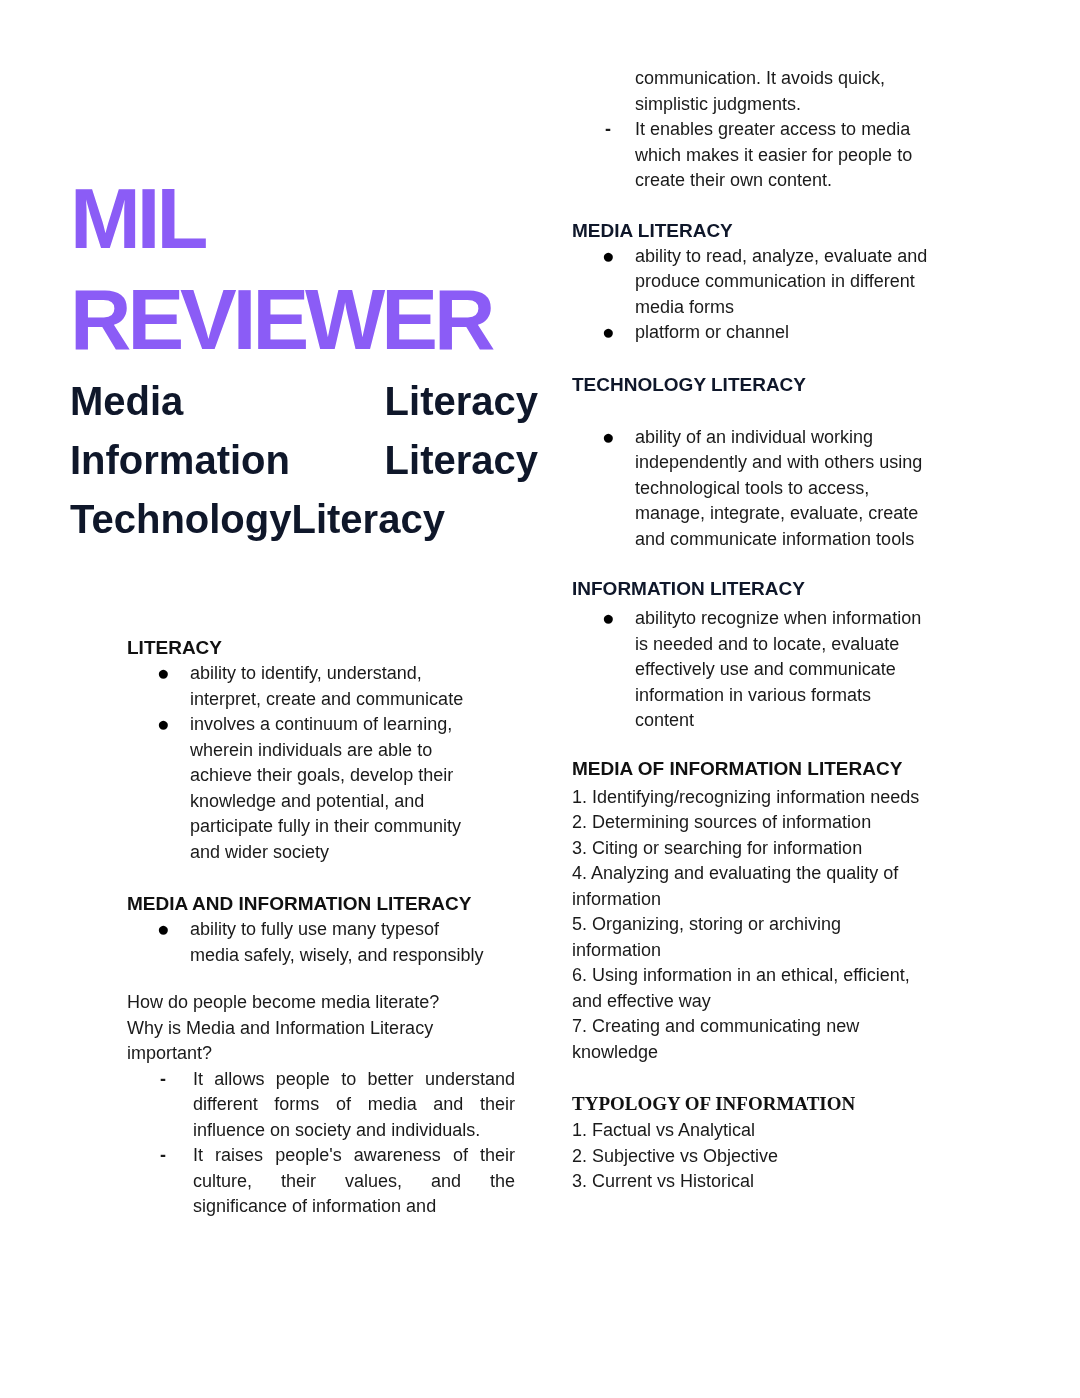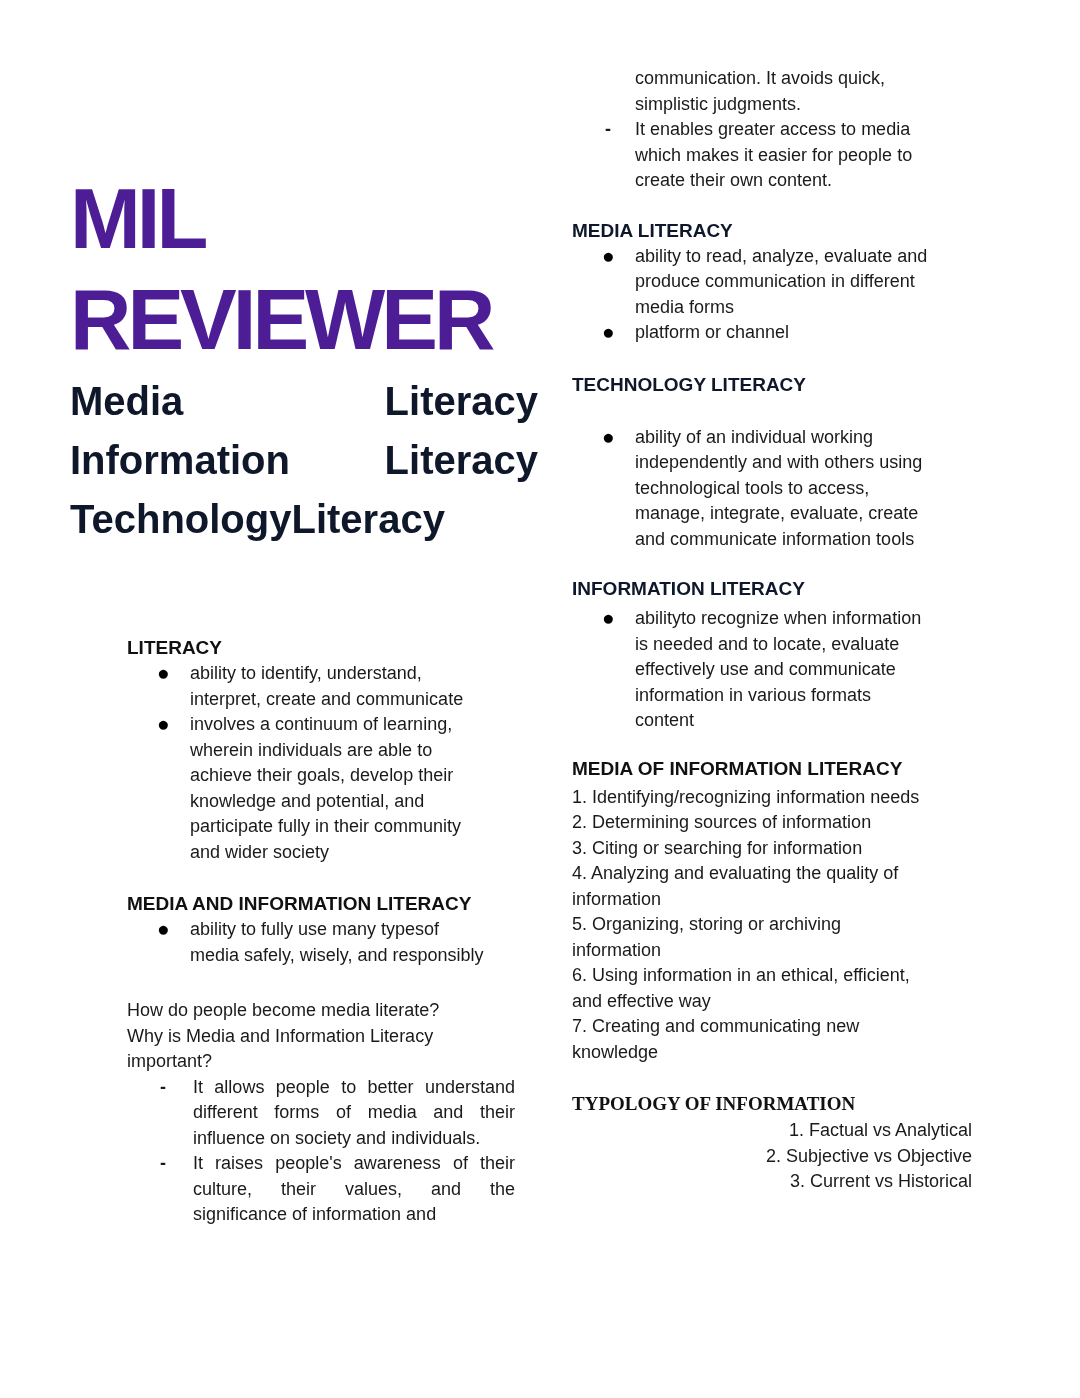--- a/index.html
+++ b/index.html
@@ -14,21 +14,21 @@
 
   
   .col-left  { position: absolute; left: 70px;  top: 0; width: 472px; }
   .col-right { position: absolute; left: 572px; top: 0; width: 400px; }
 
   
   .doc-title {
     margin-top: 168px;
     font-size: 85px; line-height: 101px;
     font-weight: bold; letter-spacing: -4px;
-    color: #4c1d95;
+    color: #8b5cf6;
     white-space: pre-line;
   }
   .doc-subtitle { margin-top: 2px; width: 468px; color: #0f172a; }
   .sub-line {
     display: flex; justify-content: space-between;
     font-size: 40px; line-height: 59px; font-weight: bold;
   }
   .sub-line.last { justify-content: flex-start; }
 
   
@@ -48,33 +48,33 @@
   .d-text-justify { display: block; width: 322px; text-align: justify; }
   .d-text { display: block; white-space: pre-line; }
 
   .para { font-size: 18px; line-height: 25.5px; white-space: pre-line; }
   .cont-para { padding-left: 63px; }
   .num-item { font-size: 18px; line-height: 25.5px; white-space: pre-line; }
 
   
   .h-literacy { margin-top: 86px; }
   .h-mail     { margin-top: 26px; }
-  .q-para     { margin-top: 30px; }
+  .q-para     { margin-top: 22px; }
 
   
   .r-cont     { margin-top: 66px; }
   .h-media    { margin-top: 24px; }
   .h-tech     { margin-top: 26px; }
   .ul-tech    { margin-top: 27px; }
   .h-info     { margin-top: 24px; }
   .ul-info    { margin-top: 4px; }
   .h-stages   { margin-top: 22px; }
   .stages     { margin-top: 3px; }
   .h-typ      { margin-top: 26px; font-family: Liberation Serif, serif; }
-  .typ        { margin-top: 1px; text-align: right; }
+  .typ        { margin-top: 1px; }
 </style>
 </head>
 <body>
 
 <div class="page">
 
   <div class="col-left">
 
     <div class="doc-title">MIL
 REVIEWER</div>

